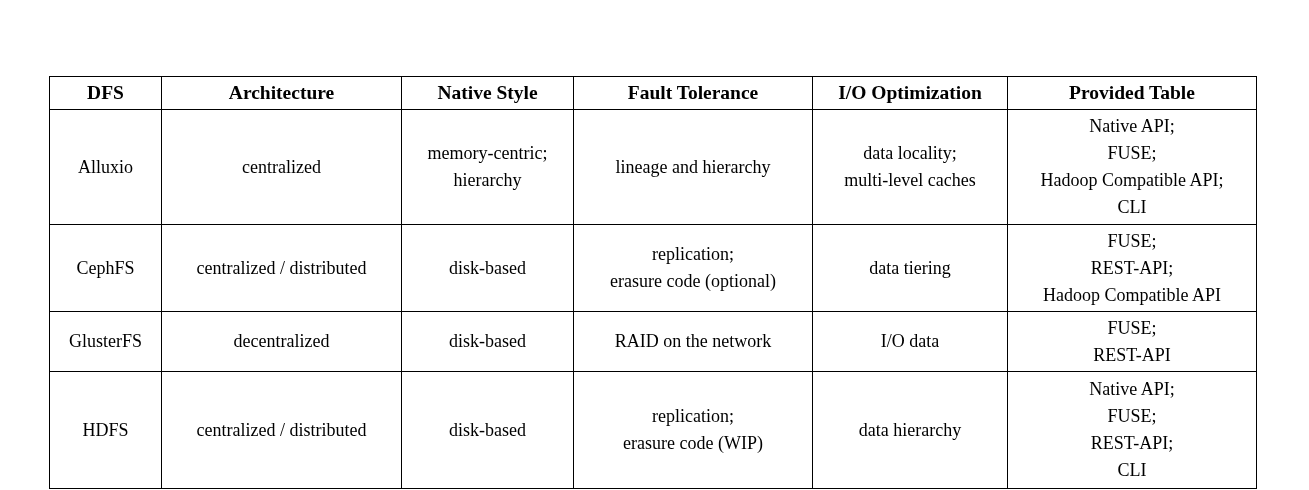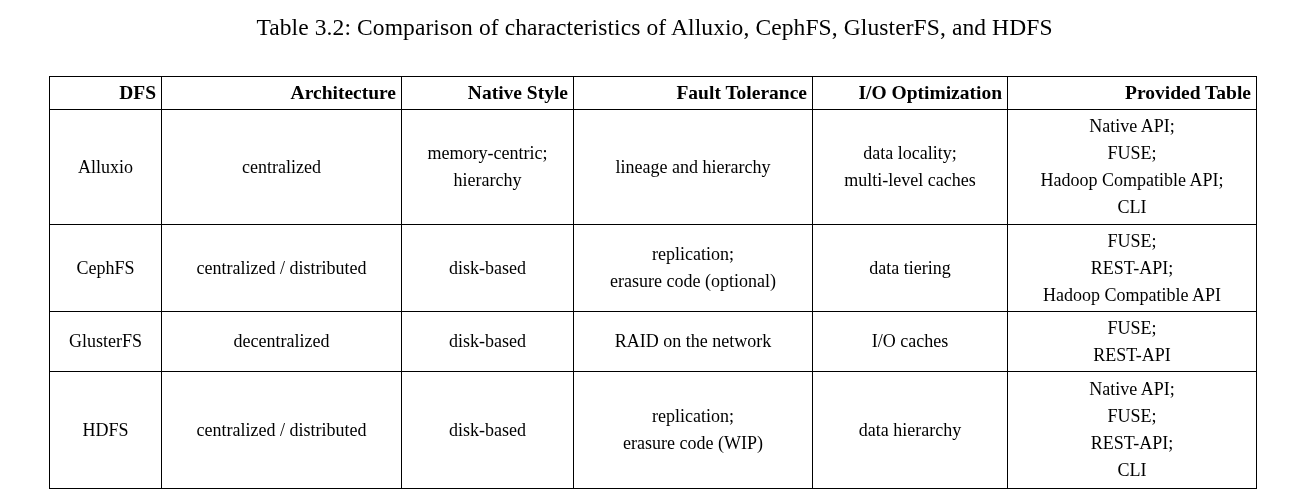--- a/index.html
+++ b/index.html
@@ -60,21 +60,20 @@
     padding: 2px 5px;
     color: #000000;
   }
 
   table.dfs-table thead th {
     font-weight: bold;
     height: 27px;
     padding-top: 2px;
     padding-bottom: 3px;
     font-size: 19.5px;
-    text-align: right;
   }
 
   
   col.c-dfs      { width: 112px; }
   col.c-arch     { width: 240px; }
   col.c-storage  { width: 172px; }
   col.c-fault    { width: 239px; }
   col.c-io       { width: 195px; }
   col.c-apis     { width: 249px; }
 
@@ -92,21 +91,20 @@
   tr.row-alluxio td   { height: 110px; }
   tr.row-cephfs td    { height: 82px; }
   tr.row-glusterfs td { height: 55px; }
   tr.row-hdfs td      { height: 112px; }
 </style>
 </head>
 <body>
 
 <div class="page">
 
-  <div class="table-caption">Table 3.2: Comparison of characteristics of Alluxio, CephFS, GlusterFS, and HDFS</div>
 
   <div class="table-wrap">
     <table class="dfs-table">
       <colgroup>
         <col class="c-dfs">
         <col class="c-arch">
         <col class="c-storage">
         <col class="c-fault">
         <col class="c-io">
         <col class="c-apis">
@@ -207,21 +205,21 @@
               <span class="line">disk-based</span>
             </span>
           </td>
           <td>
             <span class="cell-lines">
               <span class="line">RAID on the network</span>
             </span>
           </td>
           <td>
             <span class="cell-lines">
-              <span class="line">I/O caches</span>
+              <span class="line">I/O data</span>
             </span>
           </td>
           <td>
             <span class="cell-lines">
               <span class="line">FUSE;</span>
               <span class="line">REST-API</span>
             </span>
           </td>
         </tr>
 

